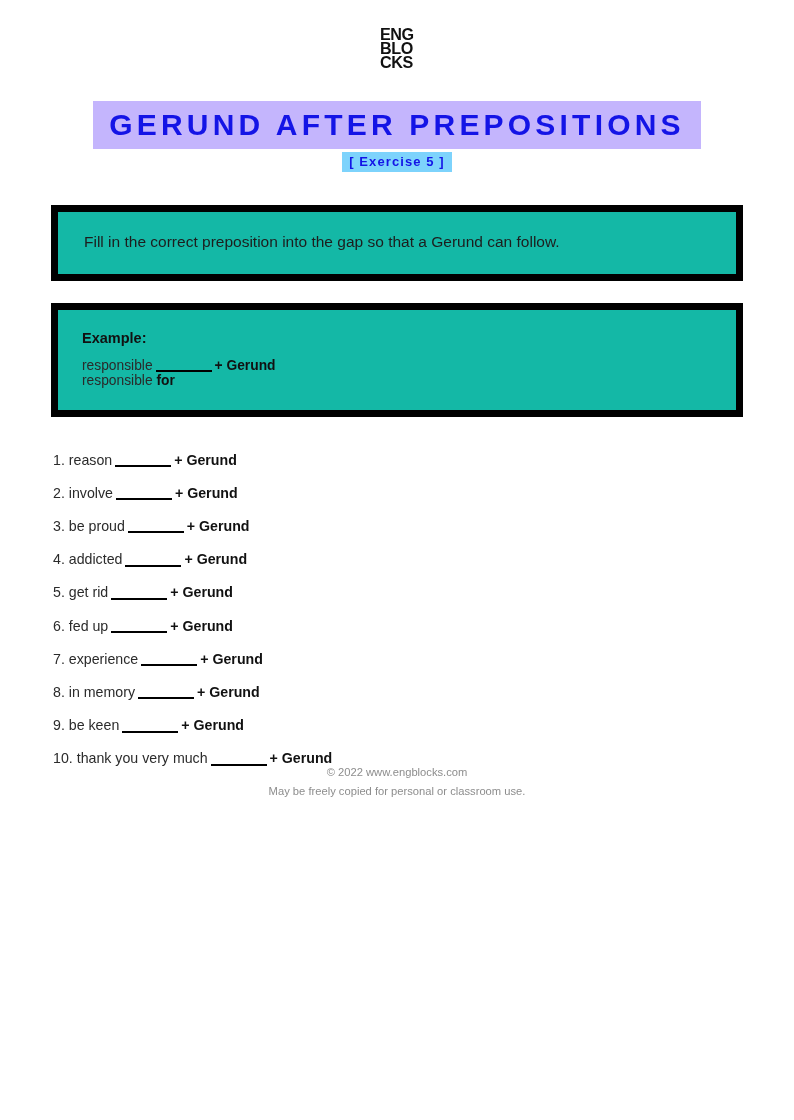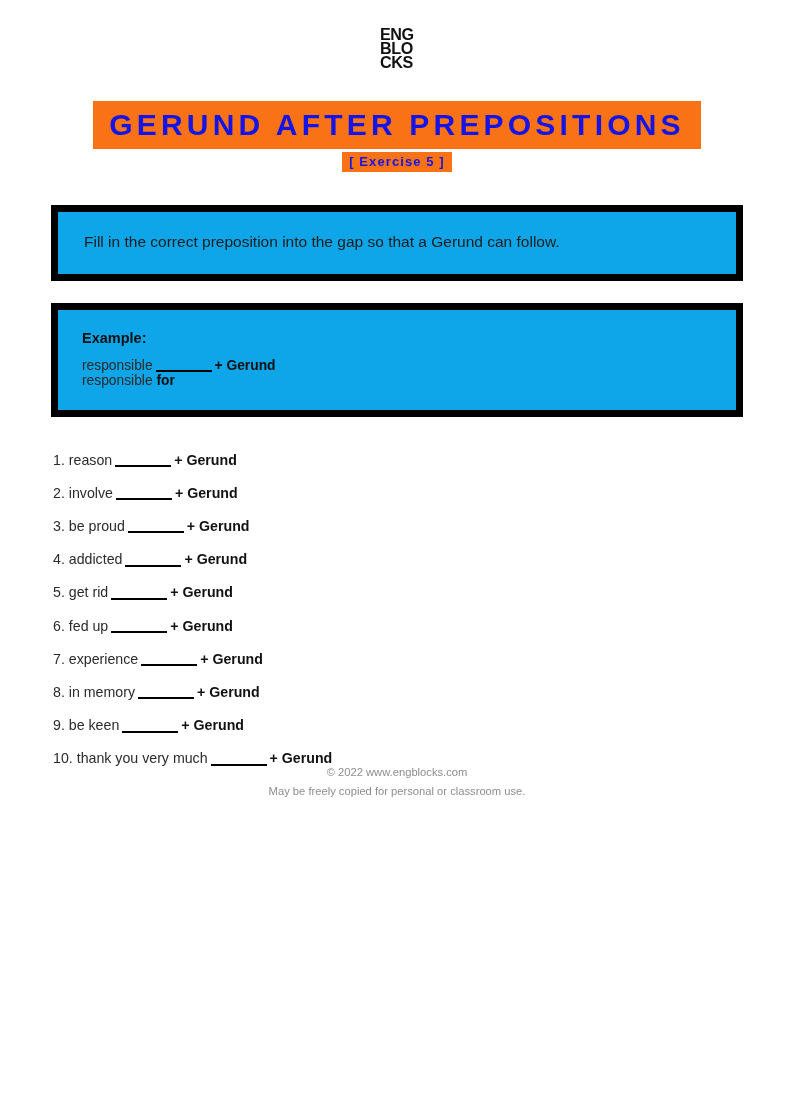--- a/index.html
+++ b/index.html
@@ -50,50 +50,50 @@
     letter-spacing: 0.2px;
   }
 
   
   .title-wrap {
     margin-top: 29px;
     text-align: center;
   }
   .title-band {
     display: inline-block;
-    background: #f97316;
+    background: #c4b5fd;
     color: #1414e6;
     font-weight: bold;
     font-size: 30px;
     letter-spacing: 4.2px;
     padding: 8px 16px 9px 16px;
     line-height: 1.05;
     white-space: nowrap;
   }
   .subtitle-wrap {
     text-align: center;
     margin-top: 3px;
   }
   .subtitle-band {
     display: inline-block;
-    background: #f97316;
+    background: #7dd3fc;
     color: #1414e6;
     font-weight: bold;
     font-size: 13px;
     letter-spacing: 1.1px;
     padding: 2px 7px 3px 7px;
     white-space: nowrap;
   }
 
   
   .box {
     margin: 0 auto;
     width: 678px;
     border: 7px solid #000000;
-    background: #0ea5e9;
+    background: #14b8a6;
     box-sizing: content-box;
   }
   .box-instruction {
     margin-top: 33px;
   }
   .instruction-inner {
     padding: 20px 26px 21px 26px;
     font-size: 15.5px;
     color: #1d1d1d;
     line-height: 1.3;

